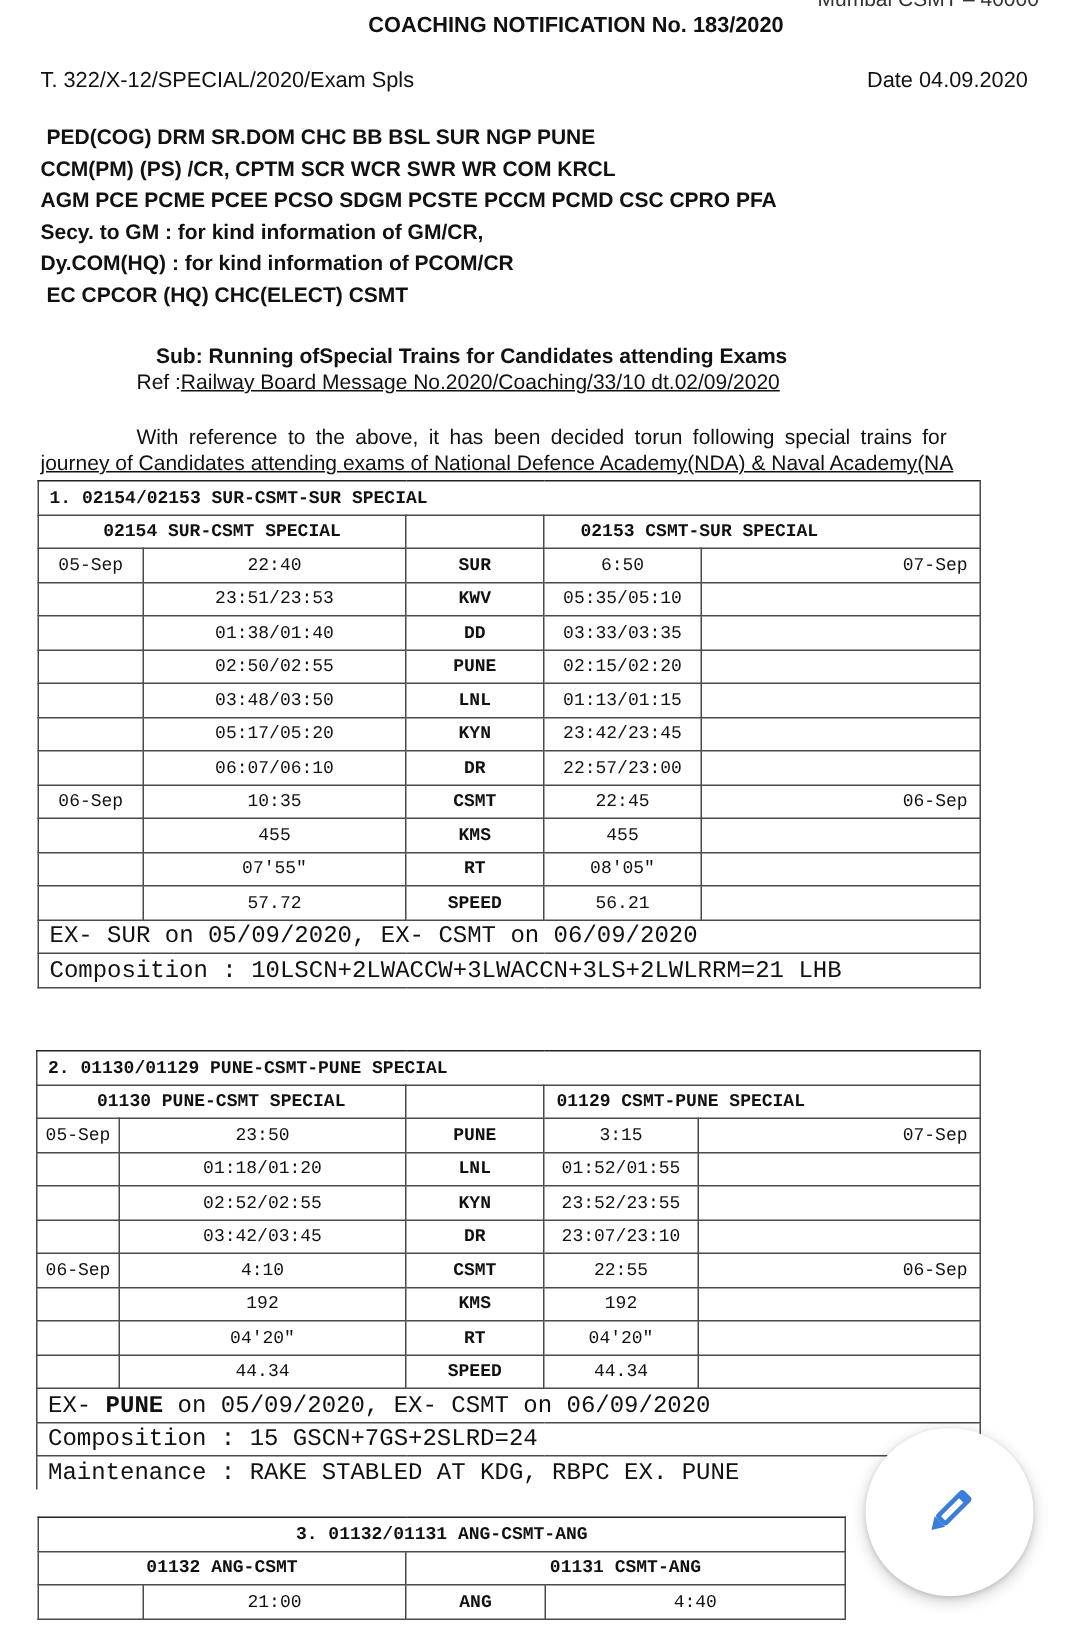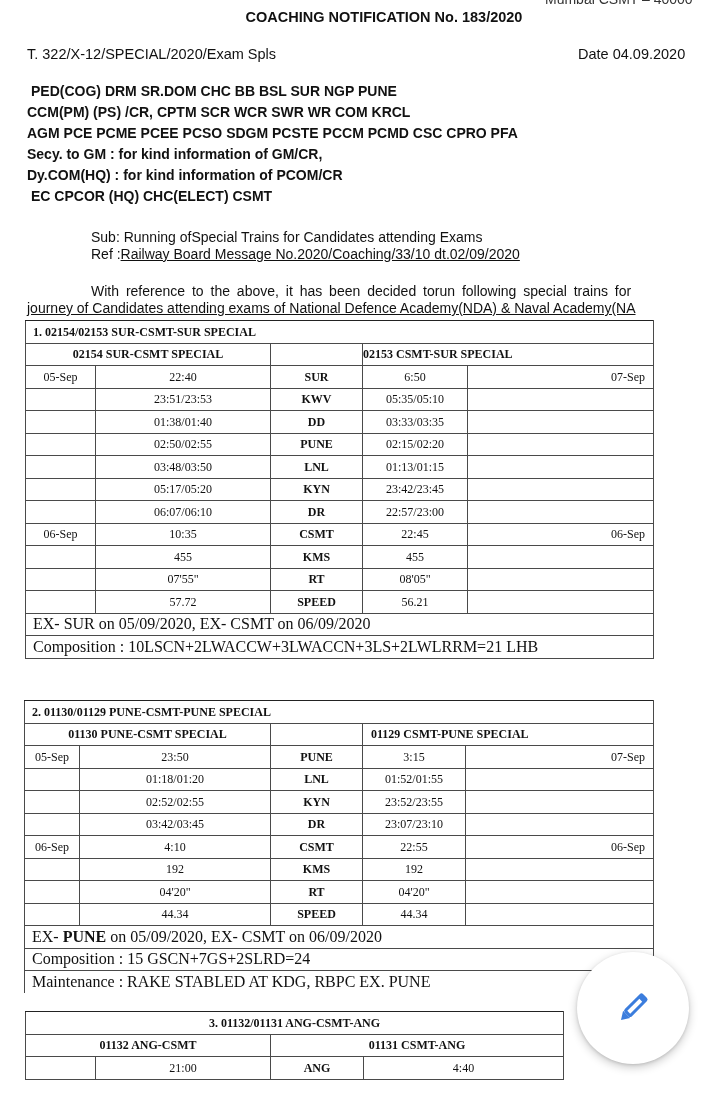--- a/index.html
+++ b/index.html
@@ -7,28 +7,28 @@
   .arial { font-family: "Liberation Sans", sans-serif; }
   .abs { position: absolute; white-space: nowrap; }
 
   #corner-addr { left: 545px; top: -9px; font-size: 14px; color: #333; }
   #title { left: 0; width: 768px; text-align: center; top: 9px; font-size: 14.5px; font-weight: bold; }
   #ref-no { left: 27px; top: 46px; font-size: 14.5px; }
   #date { left: 578px; top: 46px; font-size: 14.5px; }
 
   .addr { left: 27px; font-size: 14px; font-weight: bold; }
 
-  #sub { left: 91px; top: 229px; font-size: 14px; font-weight: normal; }
+  #sub { left: 104px; top: 229px; font-size: 14px; font-weight: bold; }
   #ref { left: 91px; top: 246px; font-size: 14px; }
   #ref .u { text-decoration: underline; }
 
   #para1 { left: 91px; top: 283px; font-size: 14px; word-spacing: 3px; }
   #para2 { left: 27px; top: 300px; font-size: 14px; text-decoration: underline; }
 
-  table.tt { position: absolute; border-collapse: collapse; font-family: Liberation Serif, serif; font-size: 12px; table-layout: fixed; }
+  table.tt { position: absolute; border-collapse: collapse; font-family: Liberation Mono, monospace; font-size: 12px; table-layout: fixed; }
   table.tt td { border: 1px solid #4a4a4a; padding: 0 4px; height: 21.5px; line-height: 20px; overflow: hidden; white-space: nowrap; }
   table.tt td.c { text-align: center; }
   table.tt td.r { text-align: right; padding-right: 8px; }
   table.tt td.b { font-weight: bold; }
   table.tt td.hdr { font-weight: bold; font-size: 12px; }
   table.tt td.note { font-size: 16px; padding-left: 7px; }
   table.tt tr.top td { border-top: 1.5px solid #222; }
 
   #fab { position: absolute; left: 577px; top: 952px; width: 112px; height: 112px; border-radius: 50%;
          background: #fff; box-shadow: 0 3px 10px rgba(0,0,0,0.22), 0 1px 3px rgba(0,0,0,0.12); }
@@ -63,21 +63,21 @@
       <col style="width:105px">
       <col style="width:186px">
     </colgroup>
   <tbody>
       <tr class="top">
         <td colspan="5" class="hdr" style="padding-left:7px;">1.  02154/02153 SUR-CSMT-SUR  SPECIAL</td>
       </tr>
   <tr>
     <td colspan="2" class="c hdr">02154 SUR-CSMT SPECIAL</td>
     <td></td>
-    <td colspan="2" class="hdr" style="padding-left:0;">02153 CSMT-SUR  SPECIAL</td>
+    <td colspan="2" class="hdr" style="padding-left:24px;">02153 CSMT-SUR  SPECIAL</td>
   </tr>
   <tr>
         <td class="c">05-Sep</td>
         <td class="c">22:40</td>
         <td class="c b">SUR</td>
         <td class="c">6:50</td>
         <td class="r">07-Sep</td>
       </tr>
   <tr>
         <td class="c"></td>

